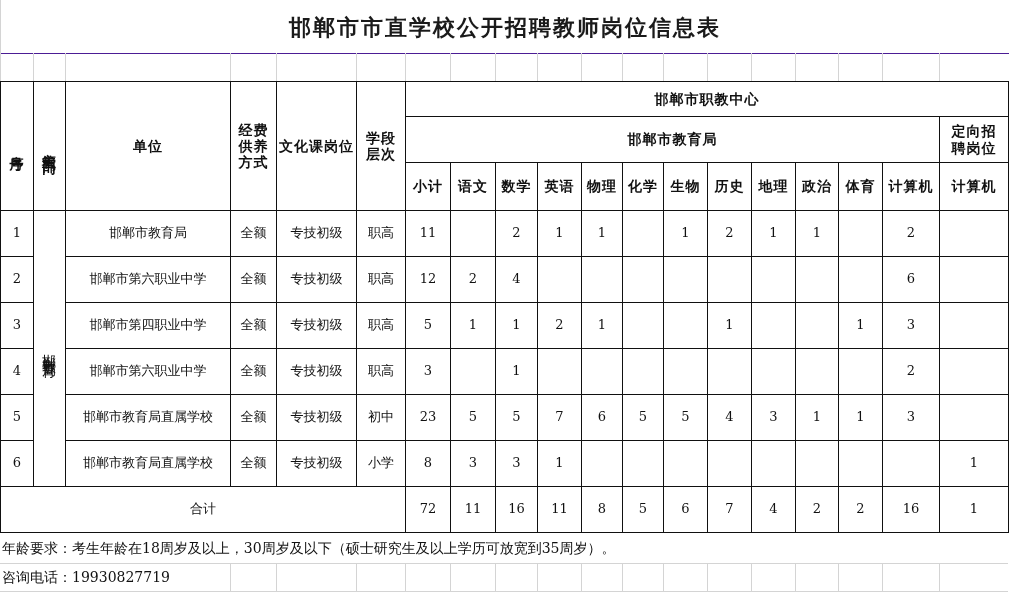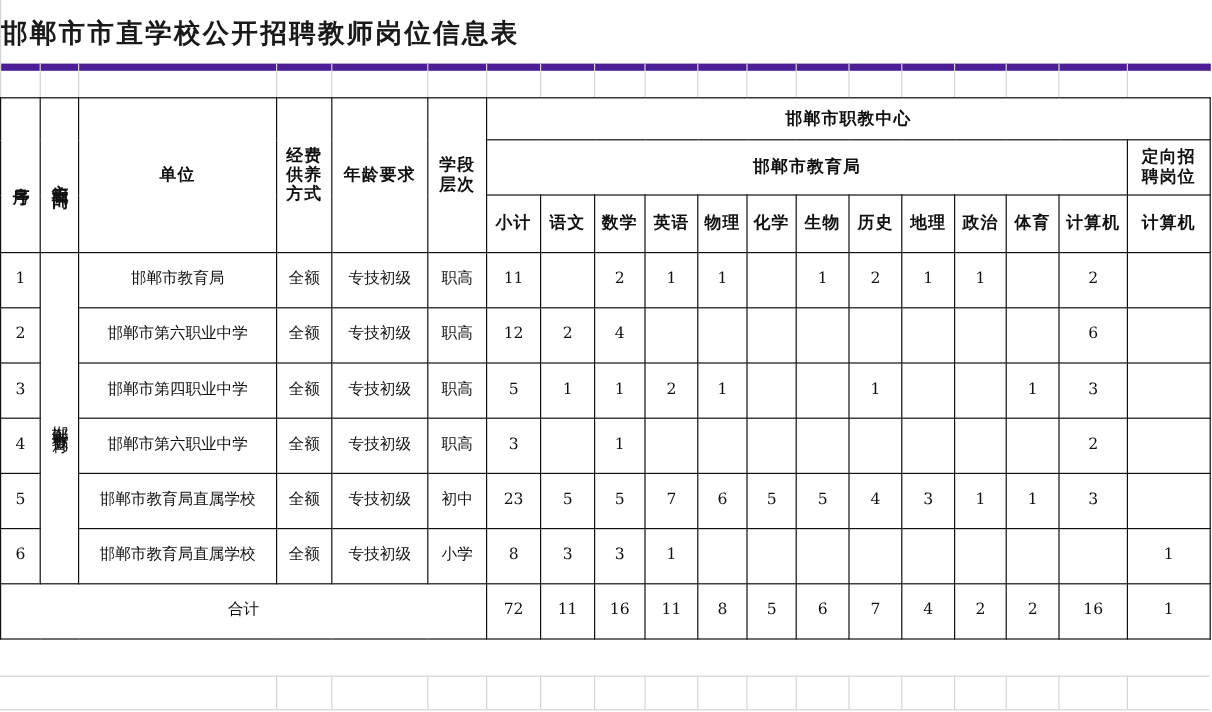--- a/index.html
+++ b/index.html
@@ -1,21 +1,21 @@
 <!DOCTYPE html>
 <html><head>
 <meta charset="utf-8">
 <style>
   html, body { margin:0; padding:0; background:#ffffff; }
   body { width:1010px; height:593px; position:relative; overflow:hidden;
          font-family:"DejaVu Serif","Liberation Serif",serif; color:#111; }
   .sheet { position:absolute; left:0; top:0; width:1010px; height:593px; }
   .title-row { position:absolute; left:0; top:0; width:1008px; height:53px;
-               border-bottom:6px solid #4c1d95; border-left:1px solid #d4d4d4;
-               display:flex; align-items:center; }
+               border-bottom:1px solid #4c1d95; border-left:1px solid #d4d4d4;
+               display:flex; align-items:center; justify-content:center; }
   .title { font-size:22px; font-weight:bold; letter-spacing:2px; color:#1a1a1a; padding-top:2px; }
   .gridrow { position:absolute; left:0; width:1008px; border-bottom:1px solid #d4d4d4; }
   .gridcell { position:absolute; top:0; bottom:0; border-left:1px solid #d4d4d4; }
   table.main { position:absolute; left:0; top:81px; border-collapse:collapse; table-layout:fixed; }
   table.main td { border:1.5px solid #111; text-align:center; vertical-align:middle; padding:0;
                   font-size:13px; line-height:1.15; overflow:hidden; }
   table.main td.hd { font-weight:bold; font-size:14px; letter-spacing:1px; }
   table.main td.vert { writing-mode:vertical-rl; text-orientation:upright; letter-spacing:2px; }
   table.main td.num { font-size:13px; }
   .note { position:absolute; left:2px; font-size:14px; color:#111; white-space:nowrap; }
@@ -72,21 +72,21 @@
       <col style="width:44px">
         <col style="width:57px">
         <col style="width:69px">
     </colgroup>
     <tbody>
       <tr style="height:35px">
         <td rowspan="3" class="hd vert">序号</td>
         <td rowspan="3" class="hd vert">主管部门</td>
         <td rowspan="3" class="hd">单位</td>
         <td rowspan="3" class="hd" style="padding:0 6px;margin-left:44px;">经费供养方式</td>
-        <td rowspan="3" class="hd">年龄要求</td>
+        <td rowspan="3" class="hd">文化课岗位</td>
         <td rowspan="3" class="hd" style="padding:0 8px;">学段层次</td>
         <td colspan="13" class="hd">邯郸市职教中心</td>
       </tr>
       <tr style="height:46px">
         <td colspan="12" class="hd">邯郸市教育局</td>
         <td class="hd" style="padding:0 6px;">定向招聘岗位</td>
       </tr>
       <tr style="height:48px">
         <td class="hd">小计</td>
         <td class="hd">语文</td>
@@ -243,33 +243,35 @@
         <td class="num">4</td>
         <td class="num">2</td>
         <td class="num">2</td>
         <td class="num">16</td>
         <td class="num">1</td>
       </tr>
     </tbody>
   </table>
 
   <div class="gridrow" style="top:533px;height:30px;"></div>
+  <div class="note" style="top:540px;">年龄要求：考生年龄在18周岁及以上，30周岁及以下（硕士研究生及以上学历可放宽到35周岁）。</div>
 
   <div class="gridrow" style="top:563px;height:28px;">
     <div class="gridcell" style="left:230px"></div>
       <div class="gridcell" style="left:276px"></div>
     <div class="gridcell" style="left:356px"></div>
       <div class="gridcell" style="left:405px"></div>
     <div class="gridcell" style="left:450px"></div>
       <div class="gridcell" style="left:495px"></div>
     <div class="gridcell" style="left:537px"></div>
       <div class="gridcell" style="left:581px"></div>
     <div class="gridcell" style="left:622px"></div>
       <div class="gridcell" style="left:663px"></div>
     <div class="gridcell" style="left:707px"></div>
       <div class="gridcell" style="left:751px"></div>
     <div class="gridcell" style="left:795px"></div>
       <div class="gridcell" style="left:838px"></div>
     <div class="gridcell" style="left:882px"></div>
       <div class="gridcell" style="left:939px"></div>
   </div>
+  <div class="note" style="top:569px;">咨询电话：19930827719</div>
 
 </div>
 
 </body></html>

